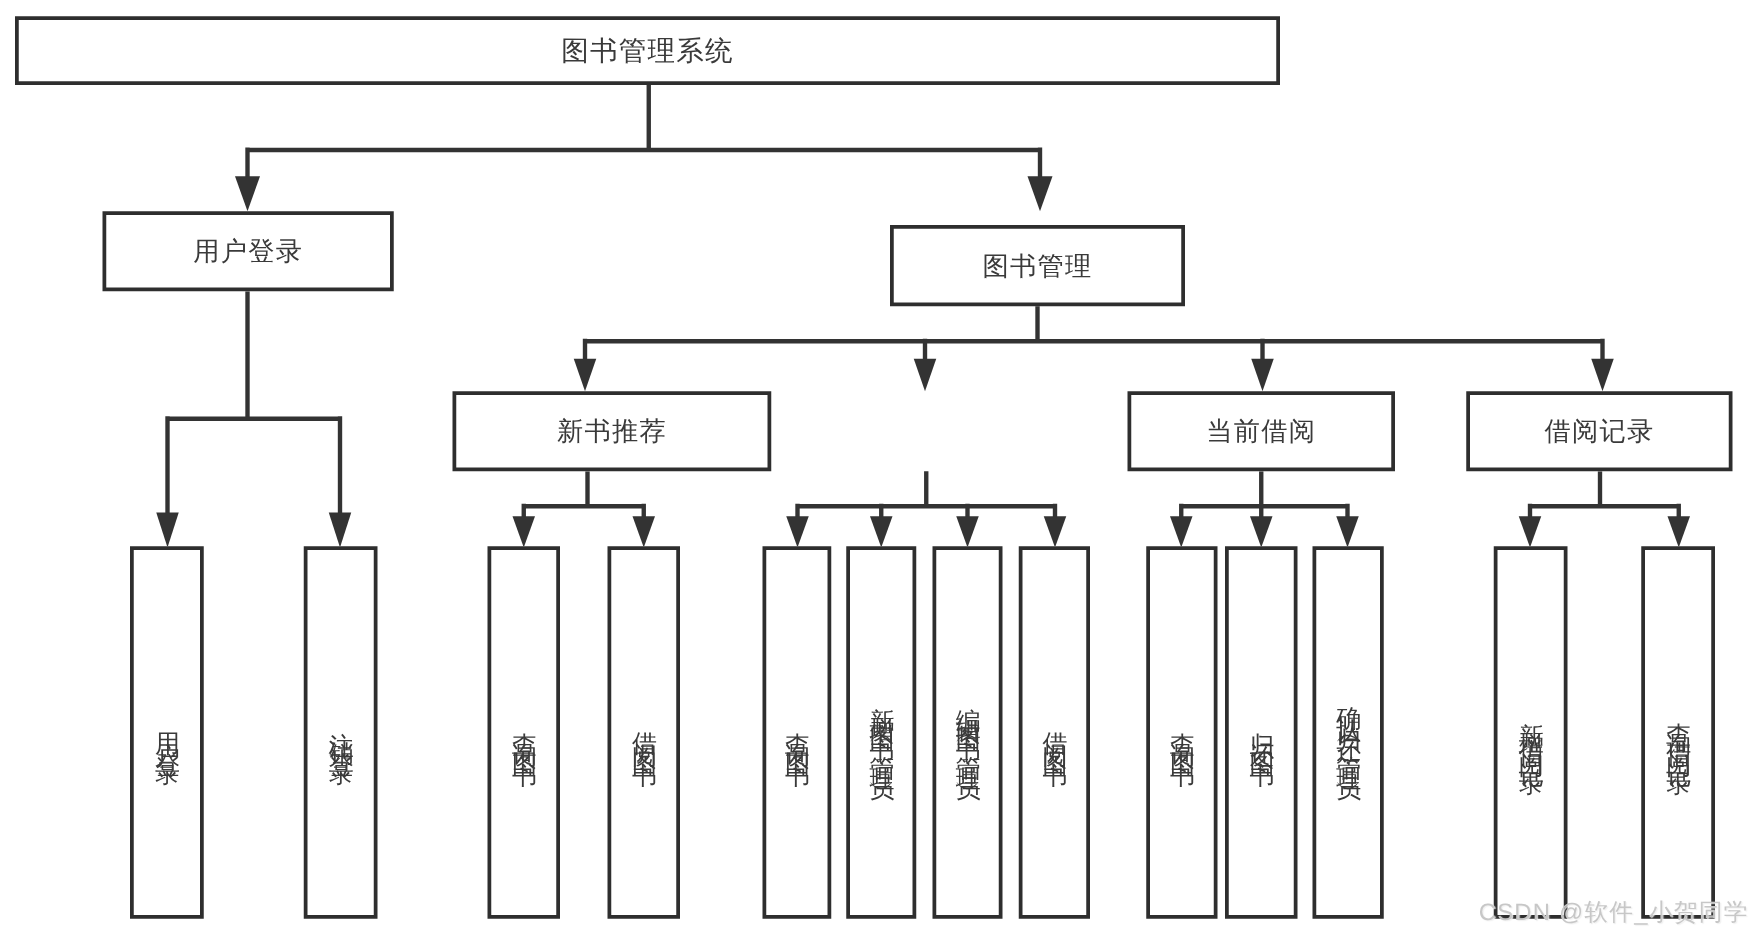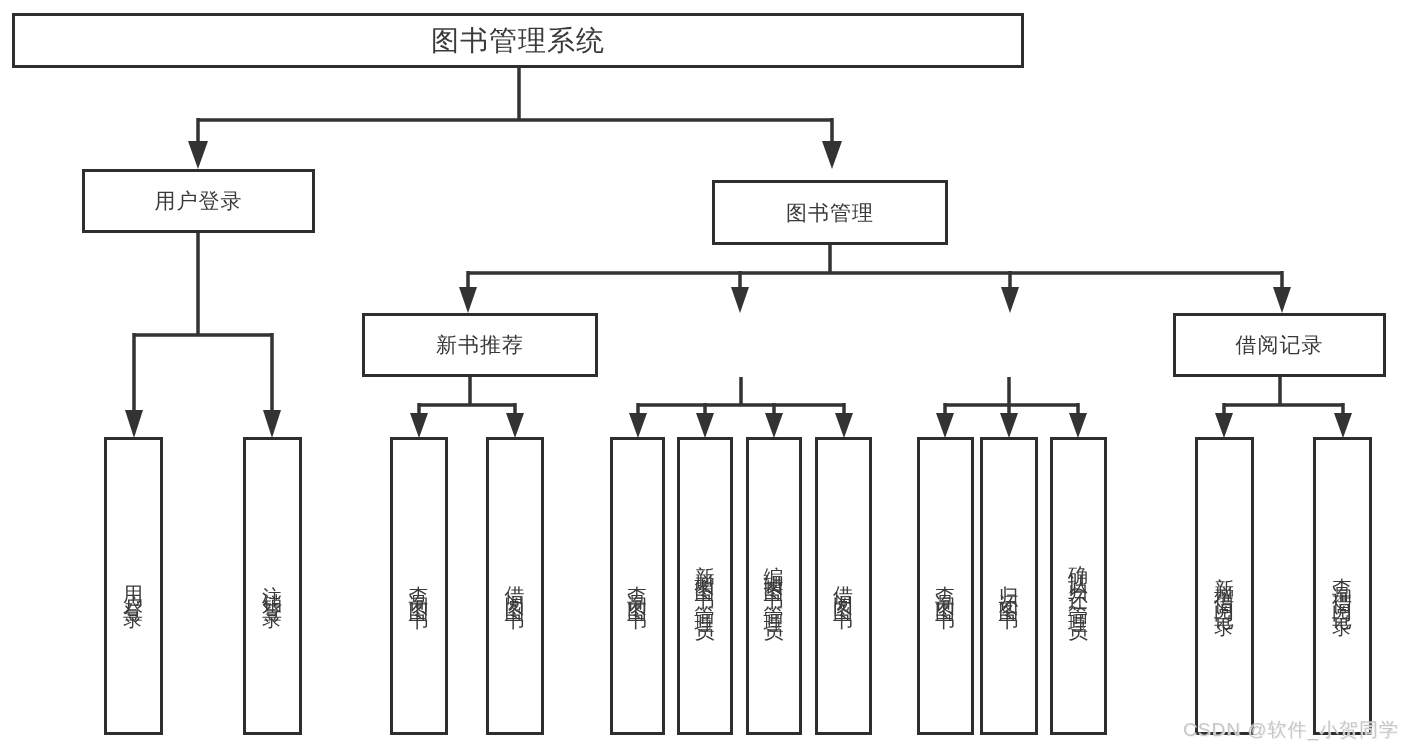--- a/index.html
+++ b/index.html
@@ -22,21 +22,21 @@
     border: 3px solid #2e2e2e;
     background: #ffffff;
     display: flex;
     align-items: center;
     justify-content: center;
     color: #3a3a3a;
     font-size: 21px;
     letter-spacing: 1px;
     white-space: nowrap;
   }
-  .root-box { font-size: 28px; }
+  .root-box { font-size: 22px; }
   .vbox {
     position: absolute;
     box-sizing: border-box;
     top: 437px;
     height: 298px;
     border: 3px solid #2e2e2e;
     background: #ffffff;
     display: flex;
     align-items: center;
     justify-content: center;
@@ -116,22 +116,25 @@
     <span>图书管理系统</span>
   </div>
 
   <div class="hbox" style="left:82px; top:169px; width:233px; height:64px;">
     <span>用户登录</span>
   </div>
   <div class="hbox" style="left:712px; top:180px; width:236px; height:65px;">
     <span>图书管理</span>
   </div>
 
-  <div class="hbox" style="left:362px; top:313px; width:236px; height:64px;">
+  <div class="hbox" style="left:362px; top:313px; width:255px; height:64px;">
     <span>新书推荐</span>
+  </div>
+  <div class="hbox" style="left:902px; top:313px; width:214px; height:64px;">
+    <span>当前借阅</span>
   </div>
   <div class="hbox" style="left:1173px; top:313px; width:213px; height:64px;">
     <span>借阅记录</span>
   </div>
 
   <div class="vbox" style="left:104px; width:59px;">
     <span class="vtext">用户登录</span>
   </div>
   <div class="vbox" style="left:243px; width:59px;">
     <span class="vtext">注销登录</span>

